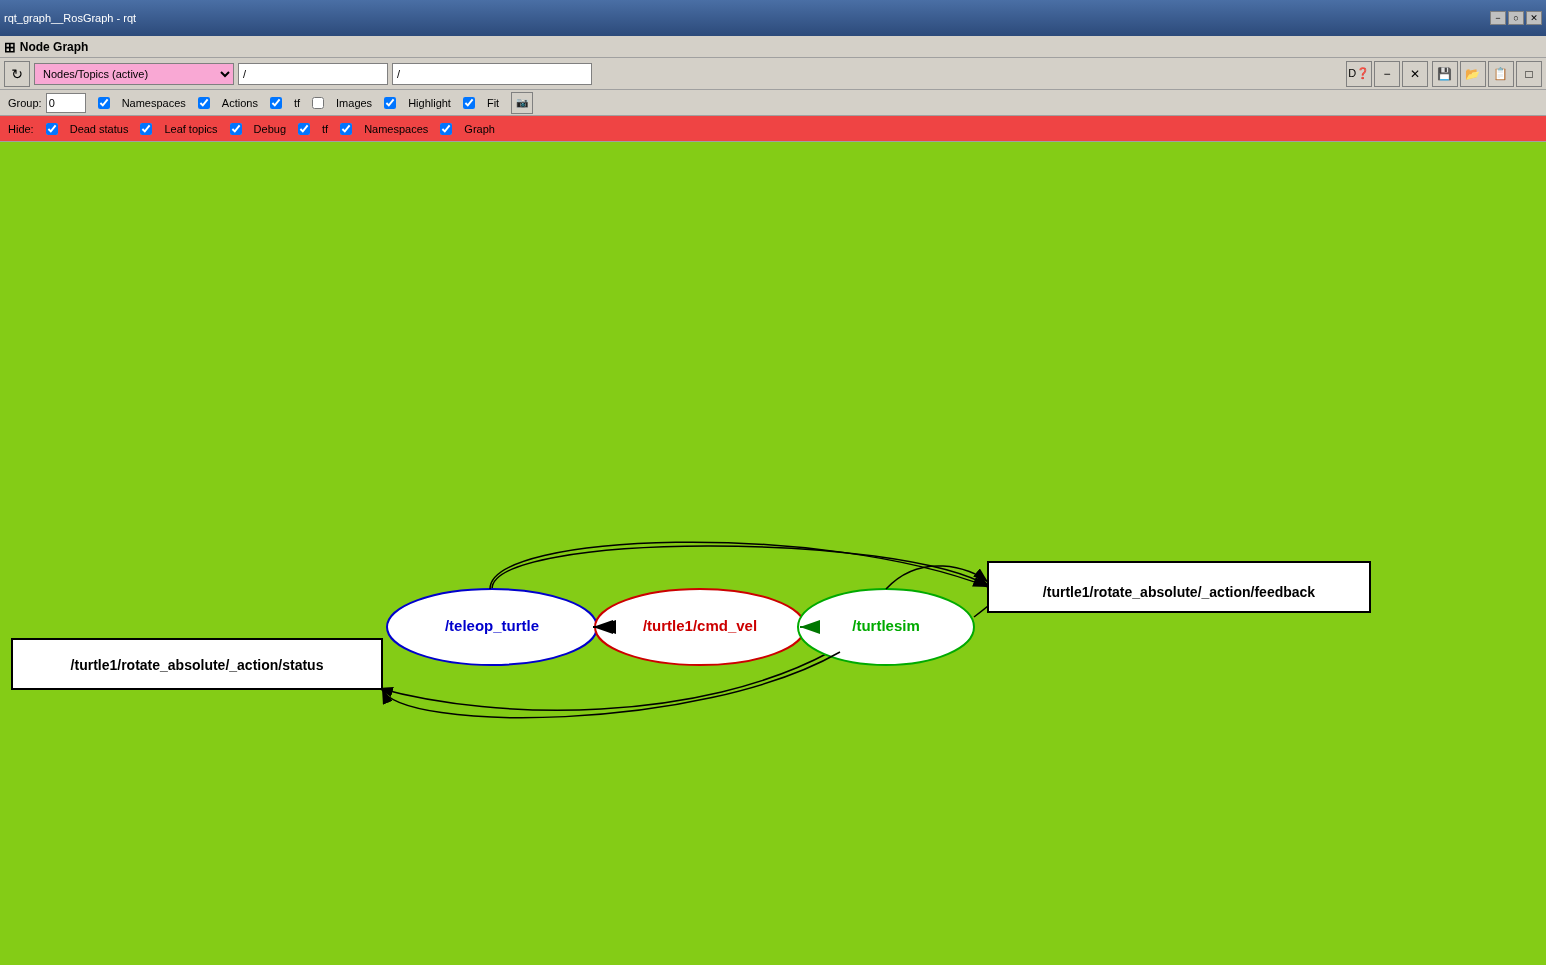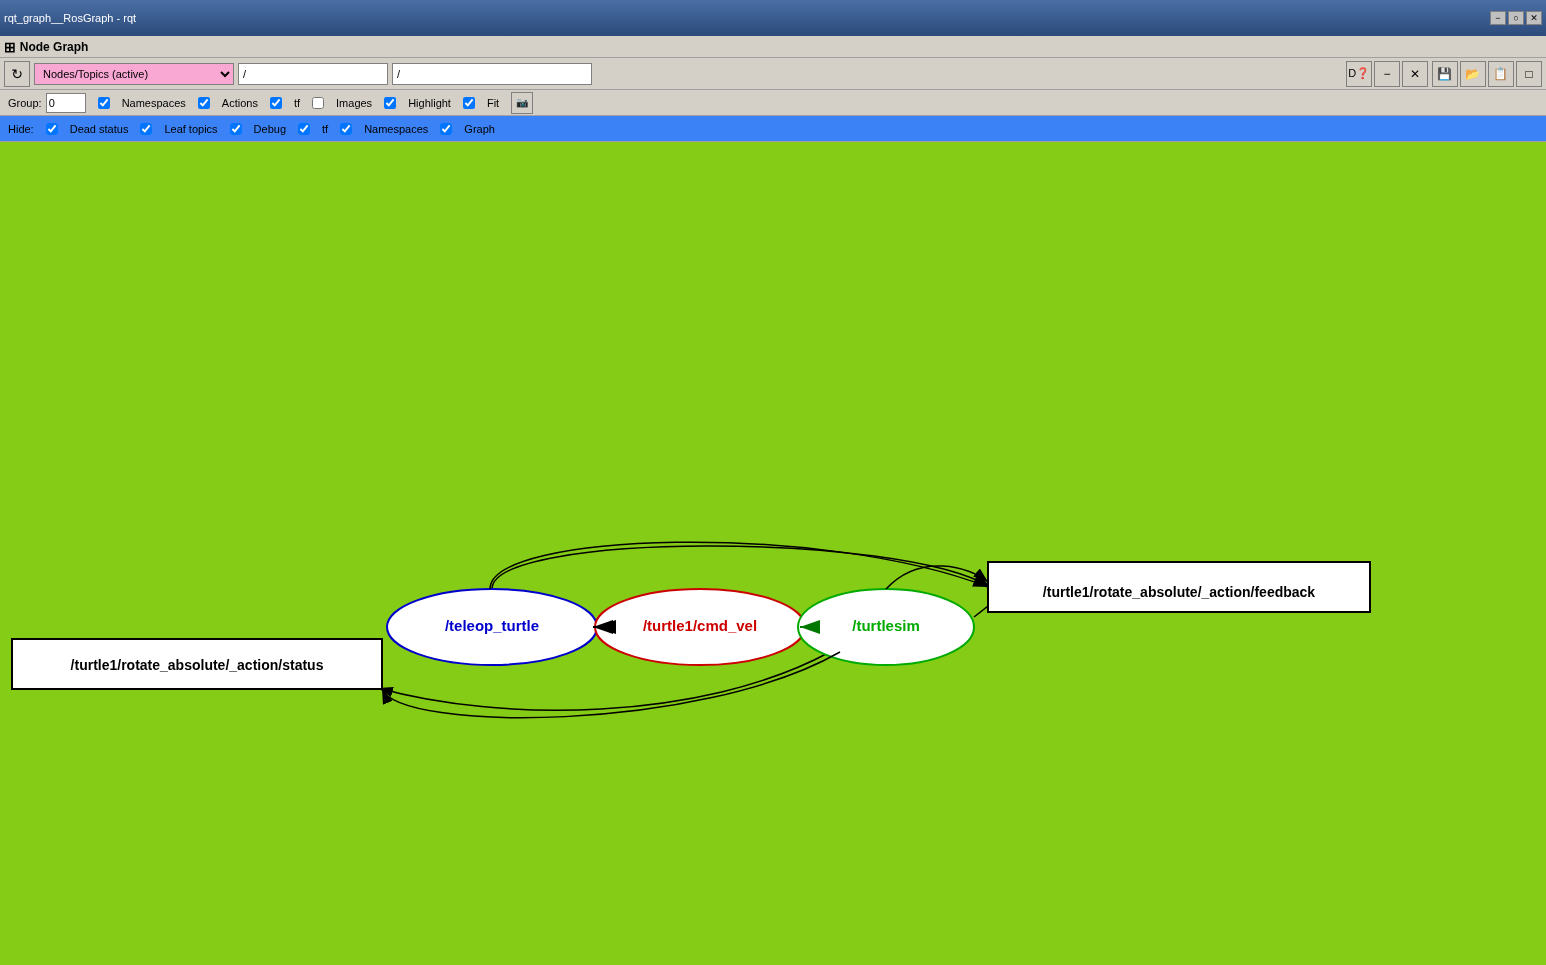--- a/index.html
+++ b/index.html
@@ -150,21 +150,21 @@
       font-size: 11px;
     }
     .checkbox-item input[type=checkbox] {
       width: 12px;
       height: 12px;
     }
 
     
     #hide-row {
       height: 26px;
-      background: #3b82f6;
+      background: #ef4444;
       display: flex;
       align-items: center;
       padding: 2px 8px;
       gap: 12px;
       border-bottom: 1px solid #a0a0a0;
     }
 
     
     #canvas-area {
       background: white;

